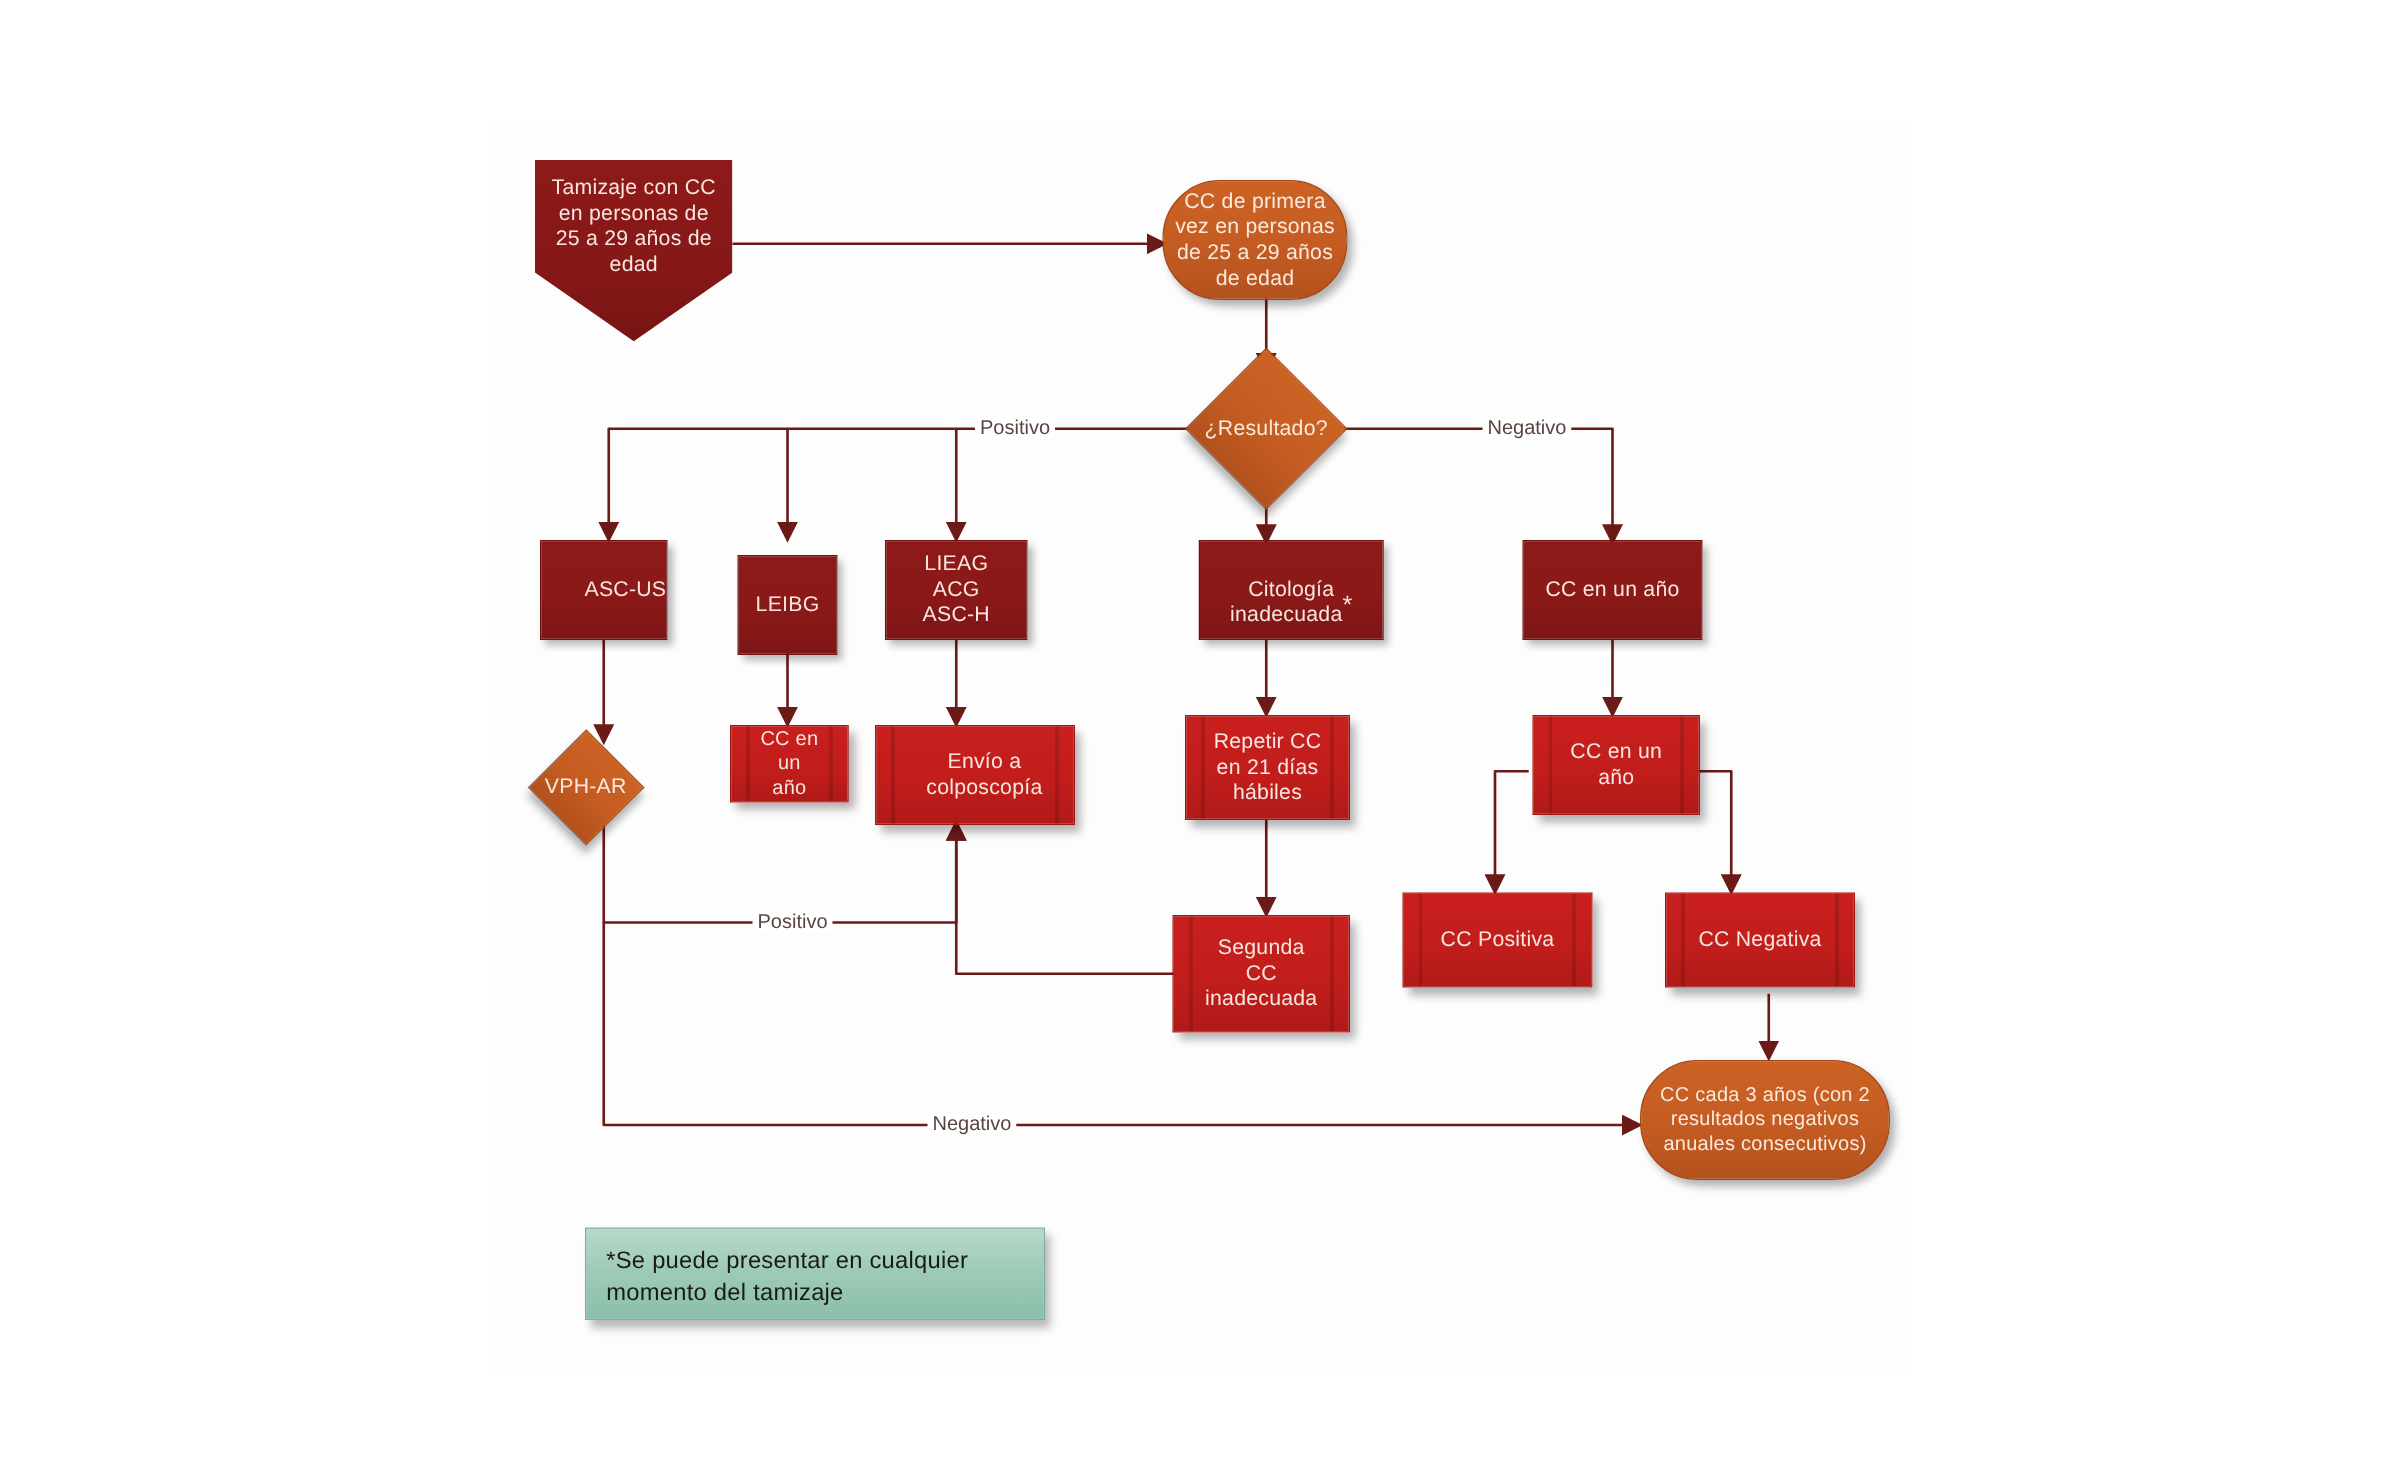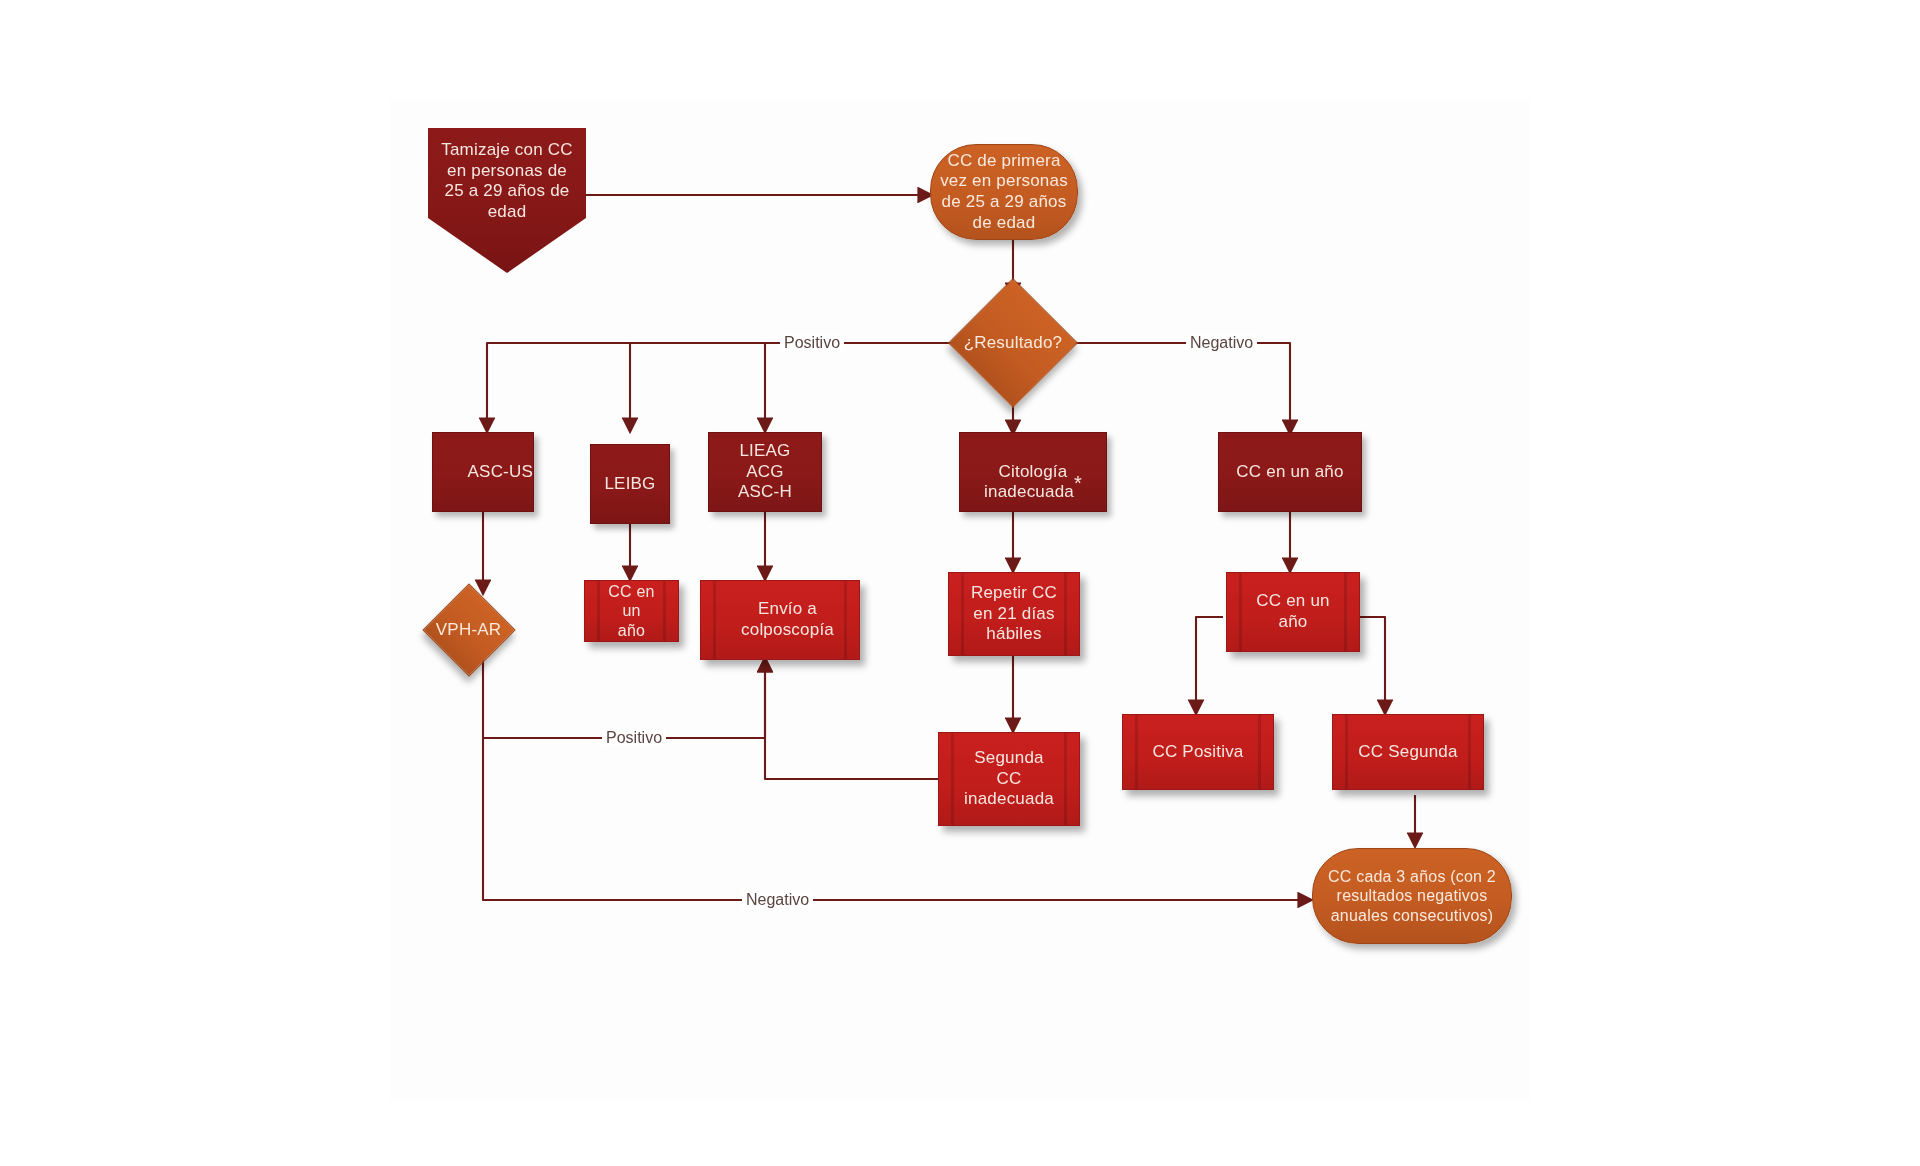--- a/index.html
+++ b/index.html
@@ -255,29 +255,33 @@
     <span>CC Positiva</span>
   </div>
 
   <div class="node box-bright" style="left:938px; top:732px; width:142px; height:94px;">
     <span>Segunda
 CC
 inadecuada</span>
   </div>
 
   <div class="node box-bright" style="left:1332px; top:714px; width:152px; height:76px;">
-    <span>CC Segunda</span>
+    <span>CC Negativa</span>
   </div>
 
   <div class="node term" style="left:1312px; top:848px; width:200px; height:96px; font-size:16px;">
     <span>CC cada 3 años (con 2
 resultados negativos
 anuales consecutivos)</span>
   </div>
 
+  <div class="node note" style="left:468px; top:982px; width:368px; height:74px;">
+    <span>*Se puede presentar en cualquier
+momento del tamizaje</span>
+  </div>
 
   <div class="edge-label" style="left:780px; top:335px;">Positivo</div>
 
   <div class="edge-label" style="left:1186px; top:335px;">Negativo</div>
 
   <div class="edge-label" style="left:602px; top:730px;">Positivo</div>
 
   <div class="edge-label" style="left:742px; top:892px;">Negativo</div>
 
 </div>

